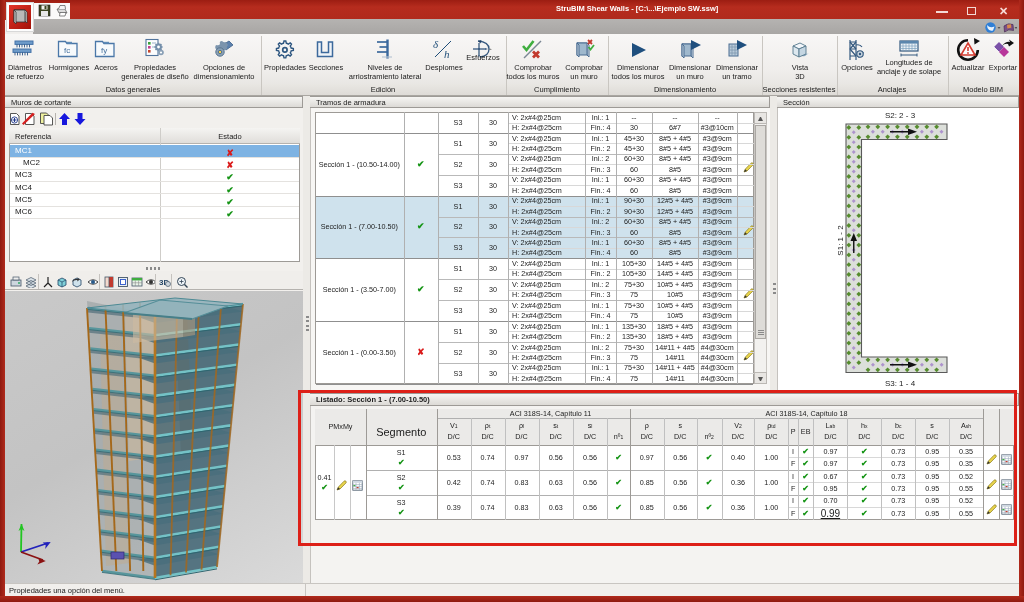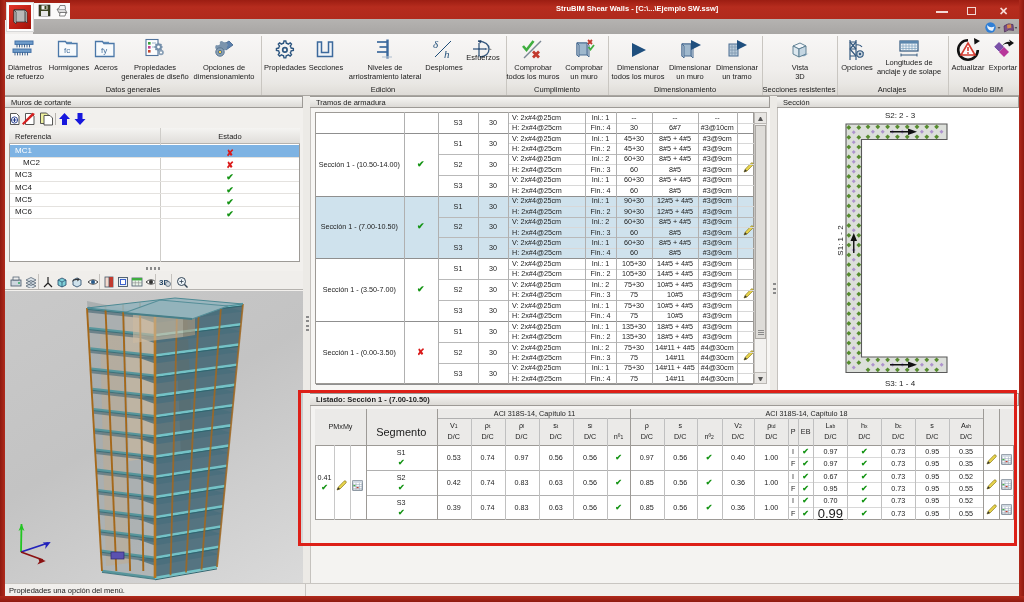--- a/index.html
+++ b/index.html
@@ -901,21 +901,21 @@
     <path d="M113 256.75 h18" stroke="#111" stroke-width="1.5"></path>
     <path d="M131 253.6 l9 3.15 l-9 3.15 z" fill="#111"></path>
   </svg>
 <div class="abs" style="left:870px;top:111px;width:60px;text-align:center;font-size:8px;color:#222;">S2: 2 - 3</div>
 <div class="abs" style="left:870px;top:379px;width:60px;text-align:center;font-size:8px;color:#222;">S3: 1 - 4</div>
 <div class="abs" style="left:810px;top:236px;width:60px;text-align:center;font-size:8px;color:#222;transform:rotate(-90deg);transform-origin:center;">S1: 1 - 2</div>
 <div class="abs" style="left:310px;top:391px;width:709px;height:192px;background:#f4f3f1;border-left:1px solid #c5c2be;"></div>
 <div class="abs hdrbar" style="left:310px;top:393px;width:709px;height:13px;font-weight:bold;">Listado: Sección 1 - (7.00-10.50)</div>
 <div class="abs" style="left:315.3px;top:408.9px;width:698.7px;height:110.7px;background:#fff;border:1px solid #9d9a96;"></div>
 <div class="abs" style="left:315.3px;top:408.9px;width:698.7px;height:36.1px;background:#ebeae8;"></div>
-<div class="abs" style="left:438px;top:408.9px;width:193.1px;height:9.5px;font-size:7.2px;color:#1b1b1b;text-align:center;display:flex;align-items:center;justify-content:center;white-space:nowrap;">ACI 318S-14, Capítulo 11</div>
+<div class="abs" style="left:454px;top:408.9px;width:193.1px;height:9.5px;font-size:7.2px;color:#1b1b1b;text-align:center;display:flex;align-items:center;justify-content:center;white-space:nowrap;">ACI 318S-14, Capítulo 11</div>
 <div class="abs" style="left:629.9px;top:408.9px;width:353.1px;height:9.5px;font-size:7.2px;color:#1b1b1b;text-align:center;display:flex;align-items:center;justify-content:center;white-space:nowrap;">ACI 318S-14, Capítulo 18</div>
 <div class="abs" style="left:436.8px;top:418.4px;width:546.2px;height:1px;background:#b0b0b0;"></div>
 <div class="abs" style="left:315.3px;top:445.0px;width:698.7px;height:1px;background:#9d9a96;"></div>
 <div class="abs" style="left:365.7px;top:418.4px;width:71.1px;height:26.6px;font-size:11px;color:#1b1b1b;text-align:center;display:flex;align-items:center;justify-content:center;white-space:nowrap;">Segmento</div>
 <div class="abs" style="left:436.8px;top:420.4px;width:33.9px;height:11.0px;font-size:7.2px;color:#1b1b1b;text-align:center;display:flex;align-items:center;justify-content:center;white-space:nowrap;">V<sub style="font-size:5px;">1</sub></div>
 <div class="abs" style="left:436.8px;top:431.4px;width:33.9px;height:11.0px;font-size:7.2px;color:#1b1b1b;text-align:center;display:flex;align-items:center;justify-content:center;white-space:nowrap;">D/C</div>
 <div class="abs" style="left:470.7px;top:420.4px;width:33.8px;height:11.0px;font-size:7.2px;color:#1b1b1b;text-align:center;display:flex;align-items:center;justify-content:center;white-space:nowrap;">ρ<sub style="font-size:5px;">t</sub></div>
 <div class="abs" style="left:470.7px;top:431.4px;width:33.8px;height:11.0px;font-size:7.2px;color:#1b1b1b;text-align:center;display:flex;align-items:center;justify-content:center;white-space:nowrap;">D/C</div>
 <div class="abs" style="left:504.5px;top:420.4px;width:34.0px;height:11.0px;font-size:7.2px;color:#1b1b1b;text-align:center;display:flex;align-items:center;justify-content:center;white-space:nowrap;">ρ<sub style="font-size:5px;">l</sub></div>
 <div class="abs" style="left:504.5px;top:431.4px;width:34.0px;height:11.0px;font-size:7.2px;color:#1b1b1b;text-align:center;display:flex;align-items:center;justify-content:center;white-space:nowrap;">D/C</div>
@@ -1081,21 +1081,21 @@
     <span class="chk" style="font-size:8px;">✔</span>
   </div>
 <div class="abs" style="left:881.3px;top:494.7px;width:33.8px;height:12.4px;font-size:7.2px;color:#1b1b1b;text-align:center;display:flex;align-items:center;justify-content:center;white-space:nowrap;">0.73</div>
 <div class="abs" style="left:915.1px;top:494.7px;width:34.1px;height:12.4px;font-size:7.2px;color:#1b1b1b;text-align:center;display:flex;align-items:center;justify-content:center;white-space:nowrap;">0.95</div>
 <div class="abs" style="left:949.2px;top:494.7px;width:33.8px;height:12.4px;font-size:7.2px;color:#1b1b1b;text-align:center;display:flex;align-items:center;justify-content:center;white-space:nowrap;">0.52</div>
 <div class="abs" style="left:788.3px;top:507.2px;width:194.7px;height:1px;background:#d8d8d8;"></div>
 <div class="abs" style="left:788.3px;top:507.2px;width:9.6px;height:12.4px;font-size:7.2px;color:#1b1b1b;text-align:center;display:flex;align-items:center;justify-content:center;white-space:nowrap;">F</div>
 <div class="abs" style="left:797.9px;top:507.2px;width:15.5px;height:12.4px;font-size:7.2px;color:#1b1b1b;text-align:center;display:flex;align-items:center;justify-content:center;white-space:nowrap;">
     <span class="chk" style="font-size:8px;">✔</span>
   </div>
-<div class="abs" style="left:813.4px;top:507.2px;width:34.0px;height:12.4px;font-size:13px;color:#1b1b1b;text-align:center;display:flex;align-items:center;justify-content:center;white-space:nowrap;text-decoration:underline;">0.99</div>
+<div class="abs" style="left:813.4px;top:507.2px;width:34.0px;height:12.4px;font-size:10px;color:#1b1b1b;text-align:center;display:flex;align-items:center;justify-content:center;white-space:nowrap;text-decoration:underline;">0.99</div>
 <div class="abs" style="left:847.4px;top:507.2px;width:33.9px;height:12.4px;font-size:7.2px;color:#1b1b1b;text-align:center;display:flex;align-items:center;justify-content:center;white-space:nowrap;">
     <span class="chk" style="font-size:8px;">✔</span>
   </div>
 <div class="abs" style="left:881.3px;top:507.2px;width:33.8px;height:12.4px;font-size:7.2px;color:#1b1b1b;text-align:center;display:flex;align-items:center;justify-content:center;white-space:nowrap;">0.73</div>
 <div class="abs" style="left:915.1px;top:507.2px;width:34.1px;height:12.4px;font-size:7.2px;color:#1b1b1b;text-align:center;display:flex;align-items:center;justify-content:center;white-space:nowrap;">0.95</div>
 <div class="abs" style="left:949.2px;top:507.2px;width:33.8px;height:12.4px;font-size:7.2px;color:#1b1b1b;text-align:center;display:flex;align-items:center;justify-content:center;white-space:nowrap;">0.55</div>
 <div class="abs" style="left:985.5px;top:500.7px;"><svg width="11" height="11" viewBox="0 0 11 11">
       <path d="M1 10 L2.2 7.2 L8 1.2 Q9 0.3 9.9 1.2 Q10.8 2.1 9.9 3 L4 9 Z" fill="#e8d44c" stroke="#8a7a1a" stroke-width="0.7"></path>
       <path d="M1 10 L2.2 7.2 L4 9 Z" fill="#333"></path>
     </svg></div>

